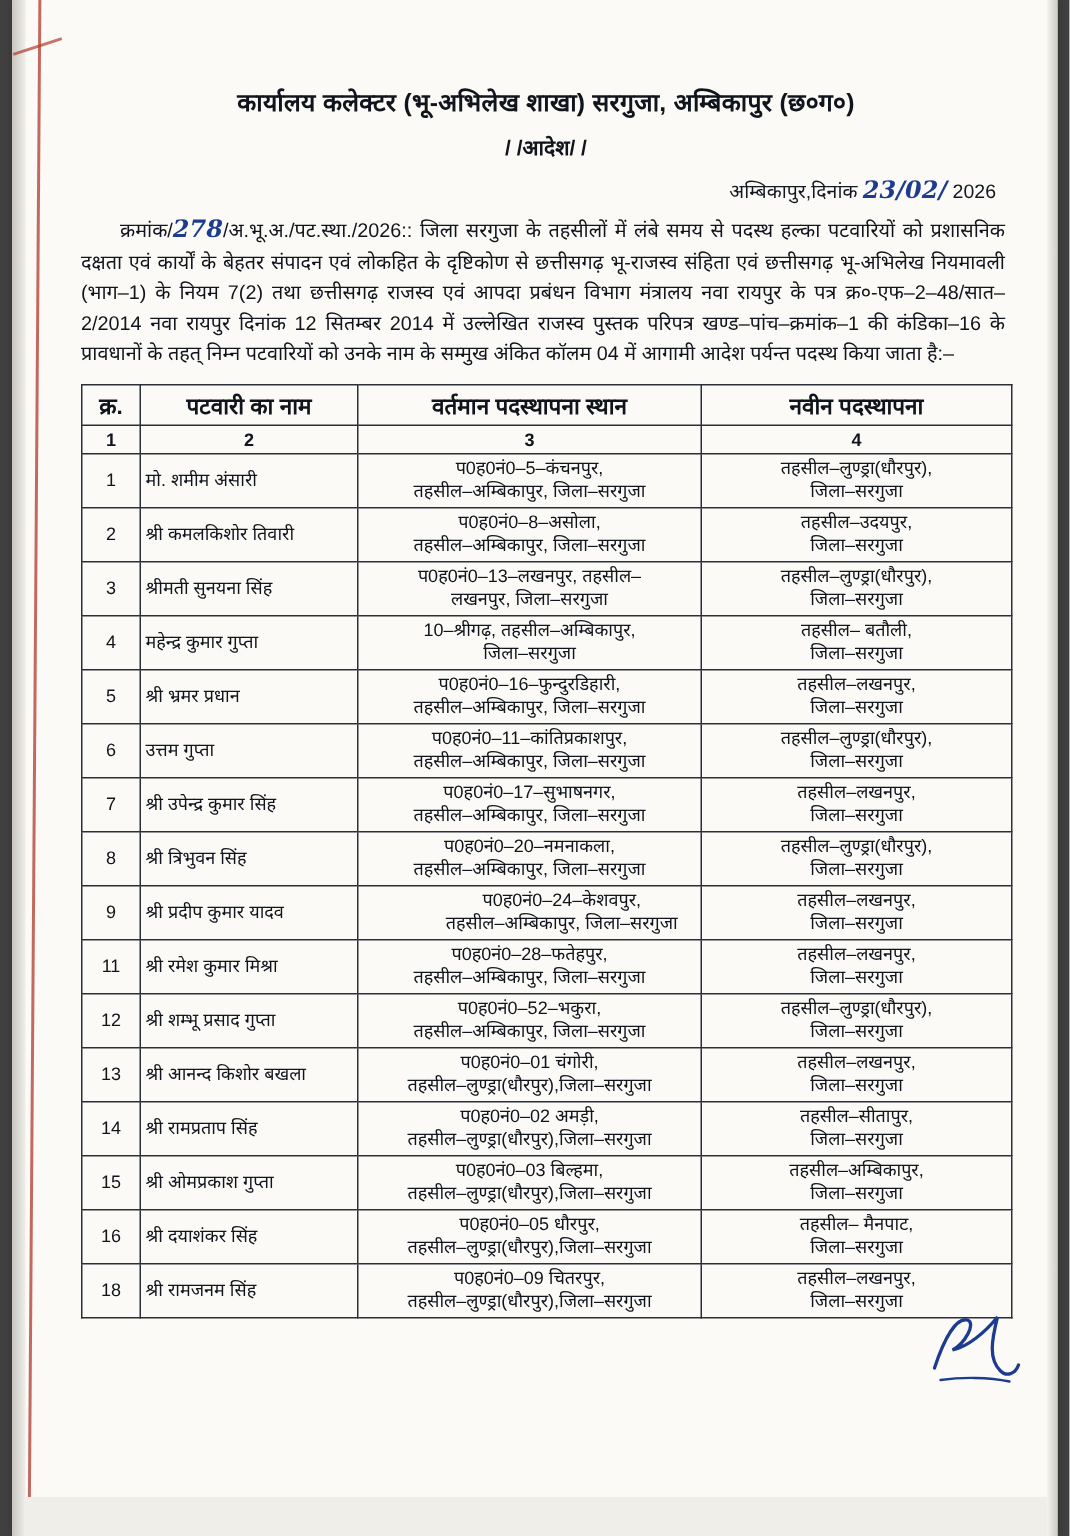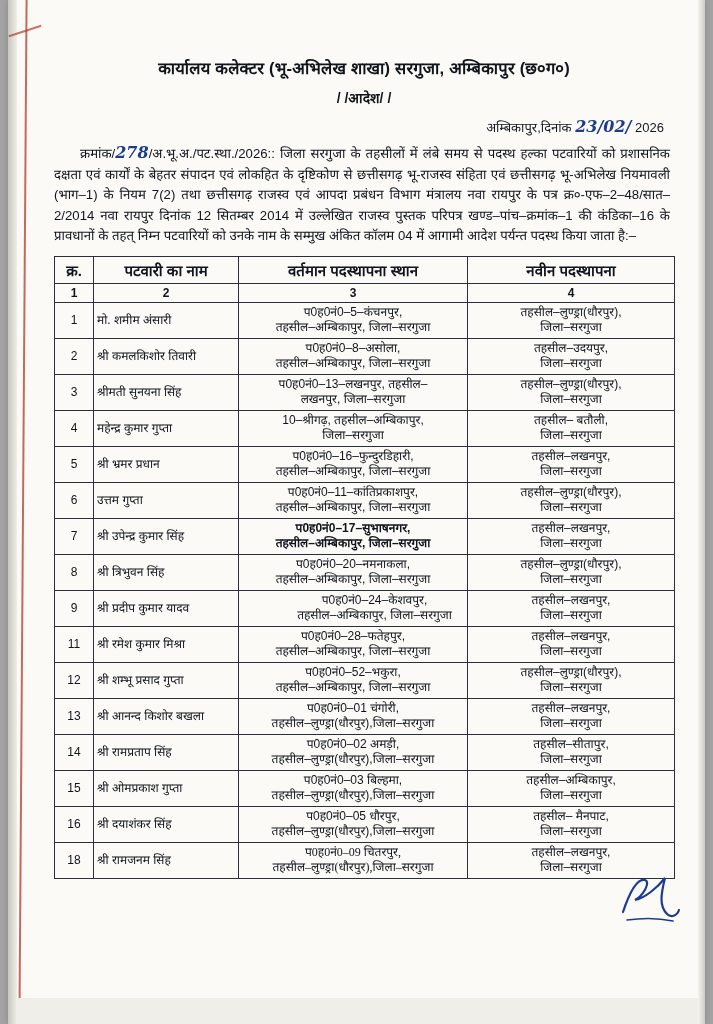--- a/index.html
+++ b/index.html
@@ -7,21 +7,21 @@
     padding: 0;
     background: #d8d8d8;
   }
   body {
     font-family: "Liberation Sans", sans-serif;
   }
   .page {
     position: relative;
     width: 713px;
     height: 1024px;
-    background: #a3a3a3;
+    background: #404040;
     overflow: hidden;
   }
   .paper {
     position: absolute;
     left: 8px;
     top: 0px;
     width: 697px;
     height: 1024px;
     background: #fbfaf6;
     box-shadow: 0 0 6px rgba(0,0,0,0.18);
@@ -250,21 +250,21 @@
               <td class="c-sn">6</td>
               <td class="c-name cell-name">उत्तम गुप्ता</td>
               <td class="c-cur cell-multi" style="white-space: pre-line;">प0ह0नं0–11–कांतिप्रकाशपुर,
 तहसील–अम्बिकापुर, जिला–सरगुजा</td>
               <td class="c-new cell-multi" style="white-space: pre-line;">तहसील–लुण्ड्रा(धौरपुर),
 जिला–सरगुजा</td>
             </tr>
             <tr>
               <td class="c-sn">7</td>
               <td class="c-name cell-name">श्री उपेन्द्र कुमार सिंह</td>
-              <td class="c-cur cell-multi" style="white-space: pre-line; font-weight: bold;">प0ह0नं0–17–सुभाषनगर,
+              <td class="c-cur cell-multi" style="white-space: pre-line;">प0ह0नं0–17–सुभाषनगर,
 तहसील–अम्बिकापुर, जिला–सरगुजा</td>
               <td class="c-new cell-multi" style="white-space: pre-line;">तहसील–लखनपुर,
 जिला–सरगुजा</td>
             </tr>
             <tr>
               <td class="c-sn">8</td>
               <td class="c-name cell-name">श्री त्रिभुवन सिंह</td>
               <td class="c-cur cell-multi" style="white-space: pre-line; text-align: center;">प0ह0नं0–20–नमनाकला,
 तहसील–अम्बिकापुर, जिला–सरगुजा</td>
               <td class="c-new cell-multi" style="white-space: pre-line;">तहसील–लुण्ड्रा(धौरपुर),
@@ -322,21 +322,21 @@
               <td class="c-sn">16</td>
               <td class="c-name cell-name">श्री दयाशंकर सिंह</td>
               <td class="c-cur cell-multi" style="white-space: pre-line;">प0ह0नं0–05 धौरपुर,
 तहसील–लुण्ड्रा(धौरपुर),जिला–सरगुजा</td>
               <td class="c-new cell-multi" style="white-space: pre-line;">तहसील– मैनपाट,
 जिला–सरगुजा</td>
             </tr>
             <tr>
               <td class="c-sn">18</td>
               <td class="c-name cell-name">श्री रामजनम सिंह</td>
-              <td class="c-cur cell-multi" style="white-space: pre-line; font-family: Liberation Serif, serif;">प0ह0नं0–09 चितरपुर,
+              <td class="c-cur cell-multi" style="white-space: pre-line;">प0ह0नं0–09 चितरपुर,
 तहसील–लुण्ड्रा(धौरपुर),जिला–सरगुजा</td>
               <td class="c-new cell-multi" style="white-space: pre-line;">तहसील–लखनपुर,
 जिला–सरगुजा</td>
             </tr>
           </tbody>
       </table>
 
     </div>
 
     <div class="signature">

